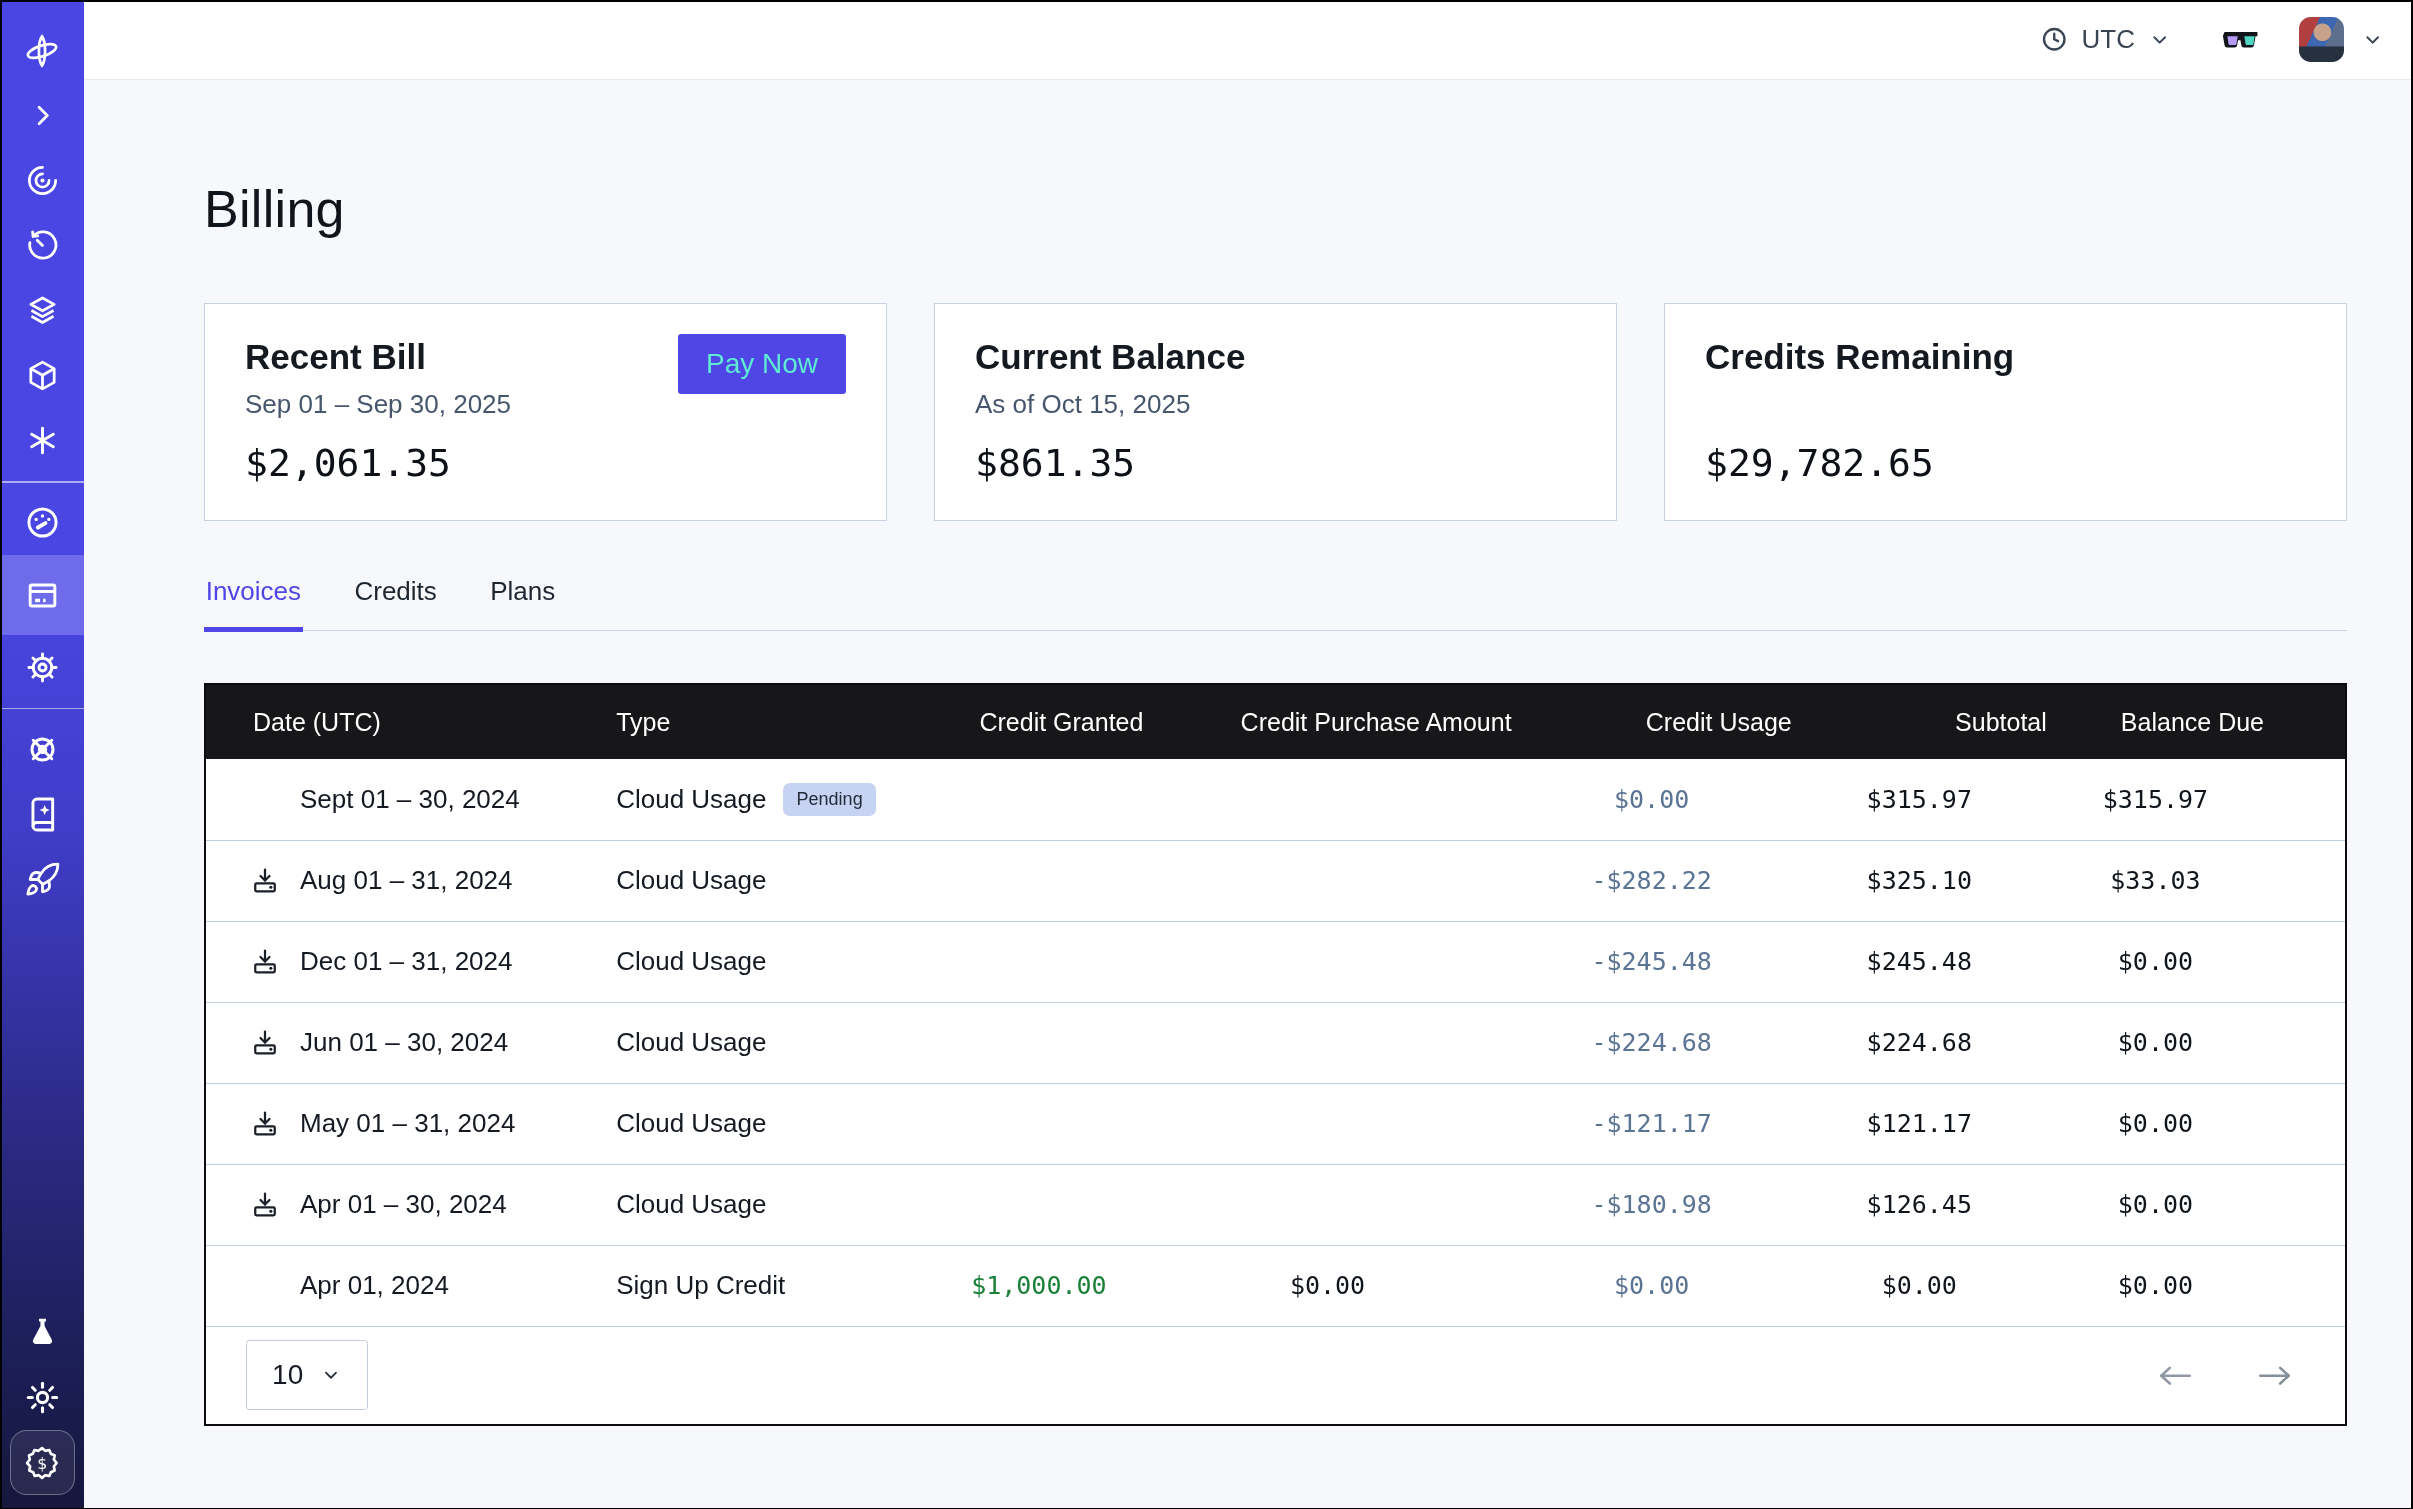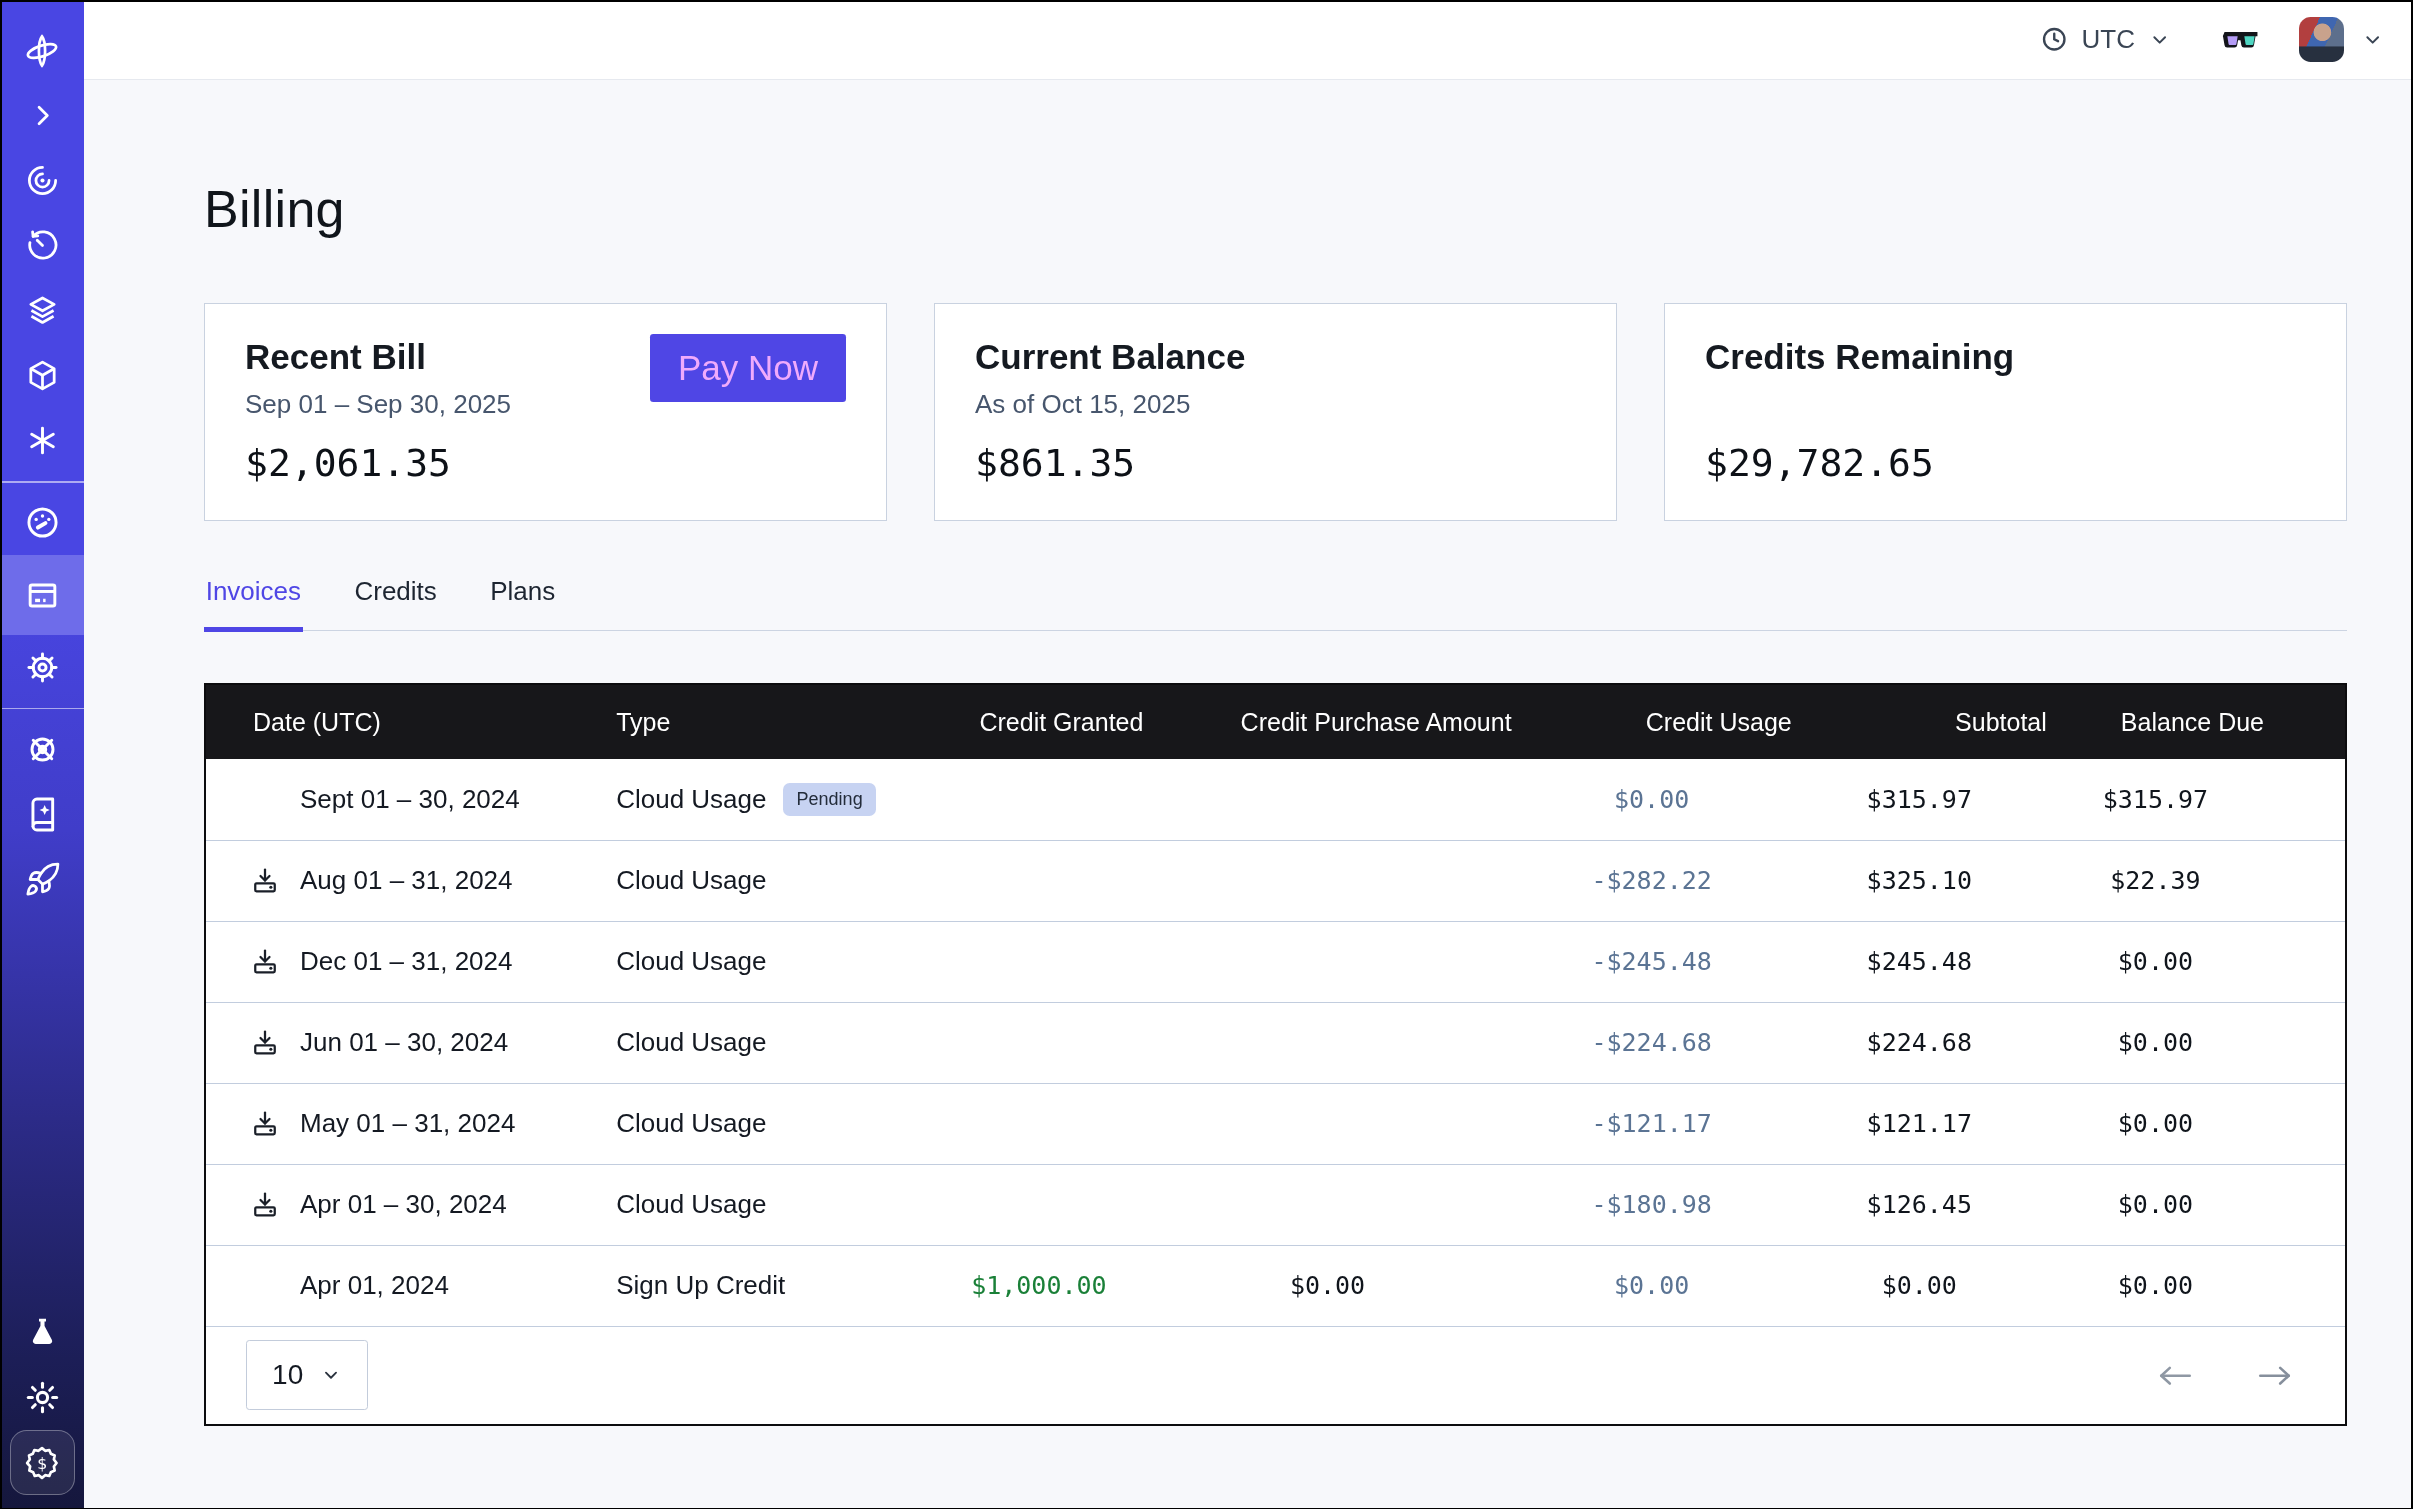--- a/index.html
+++ b/index.html
@@ -46,21 +46,21 @@
   .main { position:absolute; left:84px; top:82px; right:0; bottom:0; padding:97px 66px 16px 120px; }
   .page-title { font-size:52px; font-weight:500; color:#10151b; margin:0 0 64px; letter-spacing:0.3px; }
 
   .cards { display:flex; gap:47px; margin-bottom:55px; }
   .card { flex:1; height:218px; background:#fff; border:1.7px solid #c9d2e0; padding:33px 40px 35px;
           display:flex; flex-direction:column; }
   .card-head { display:flex; justify-content:space-between; align-items:flex-start; }
   .card-title { font-size:35px; font-weight:600; color:#151a21; }
   .card-sub { font-size:26px; color:#47566d; margin-top:11.7px; min-height:32px; }
   .card-amount { margin-top:auto; font-family:"DejaVu Sans Mono", monospace; font-size:38px; color:#0d1117; }
-  .pay-btn { background:#4f46e5; color:#f0abfc; border:none; font-size:35px; font-family:inherit;
+  .pay-btn { background:#4f46e5; color:#5eead4; border:none; font-size:28px; font-family:inherit;
              padding:14.2px 28px; border-radius:3.3px; margin-top:-3.3px; cursor:pointer; }
 
   .tabs { display:flex; border-bottom:1.7px solid #ccd4e2; margin-bottom:52px; }
   .tab { font-size:26px; color:#1d2531; padding:0 1.7px 20px; margin-right:50px; margin-bottom:-1.7px;
          border-bottom:5px solid transparent; cursor:pointer; }
   .tab.active { color:#4f46e5; border-bottom-color:#4f46e5; }
 
   
   .table-wrap { border:2.5px solid #0c0c0e; background:#fff; }
   table { width:100%; border-collapse:collapse; table-layout:fixed; }
@@ -391,21 +391,21 @@
             </td>
           <td>
               <div class="type-cell">
                 <span>Cloud Usage</span>
               </div>
             </td>
           <td class="money granted"></td>
           <td class="money"></td>
           <td class="money usage">-$282.22</td>
           <td class="money">$325.10</td>
-          <td class="money last">$22.39</td>
+          <td class="money last">$33.03</td>
         </tr>
         <tr>
           <td>
               <div class="cell-date">
             <span class="dl-slot">
                   <span class="dl-btn">
               <svg class="icon" viewBox="0 0 24 24" width="30" height="30" fill="none" stroke="#1a1f28" stroke-width="1.8" stroke-linecap="round" stroke-linejoin="round">
                 <path d="M12 2.8v8.8"></path>
                       <polyline points="8.4 8 12 11.6 15.6 8"></polyline>
                 <rect x="4.2" y="13.8" width="15.6" height="6.4" rx="1"></rect>

